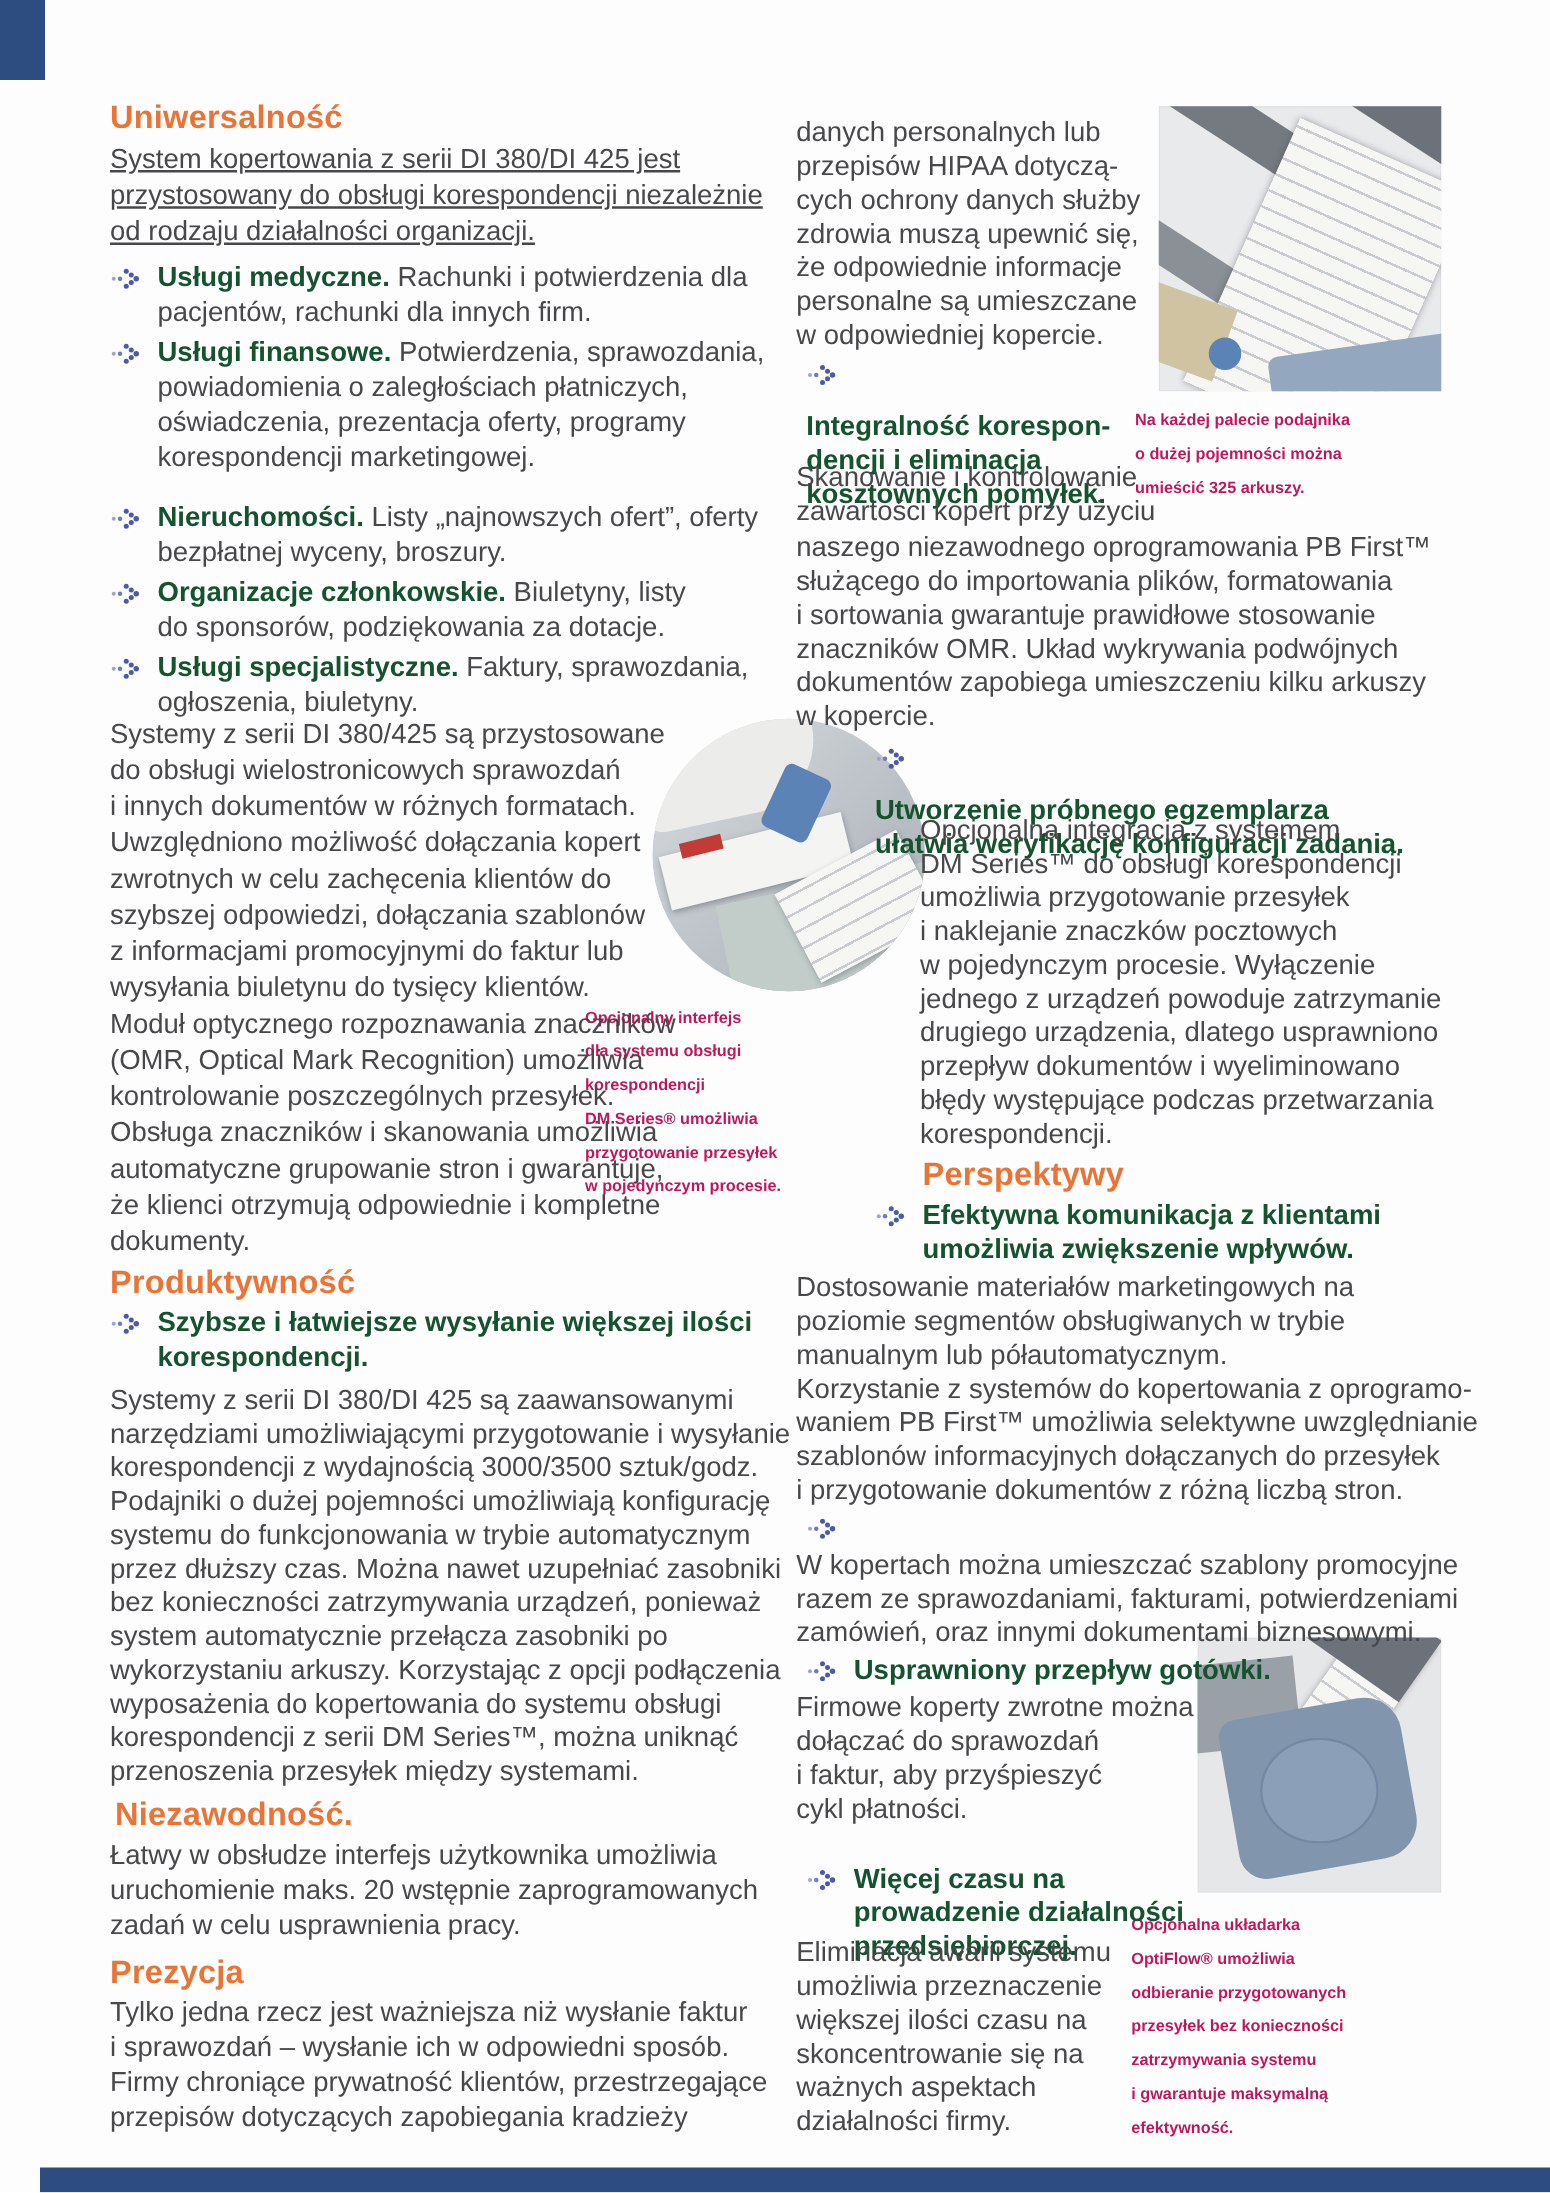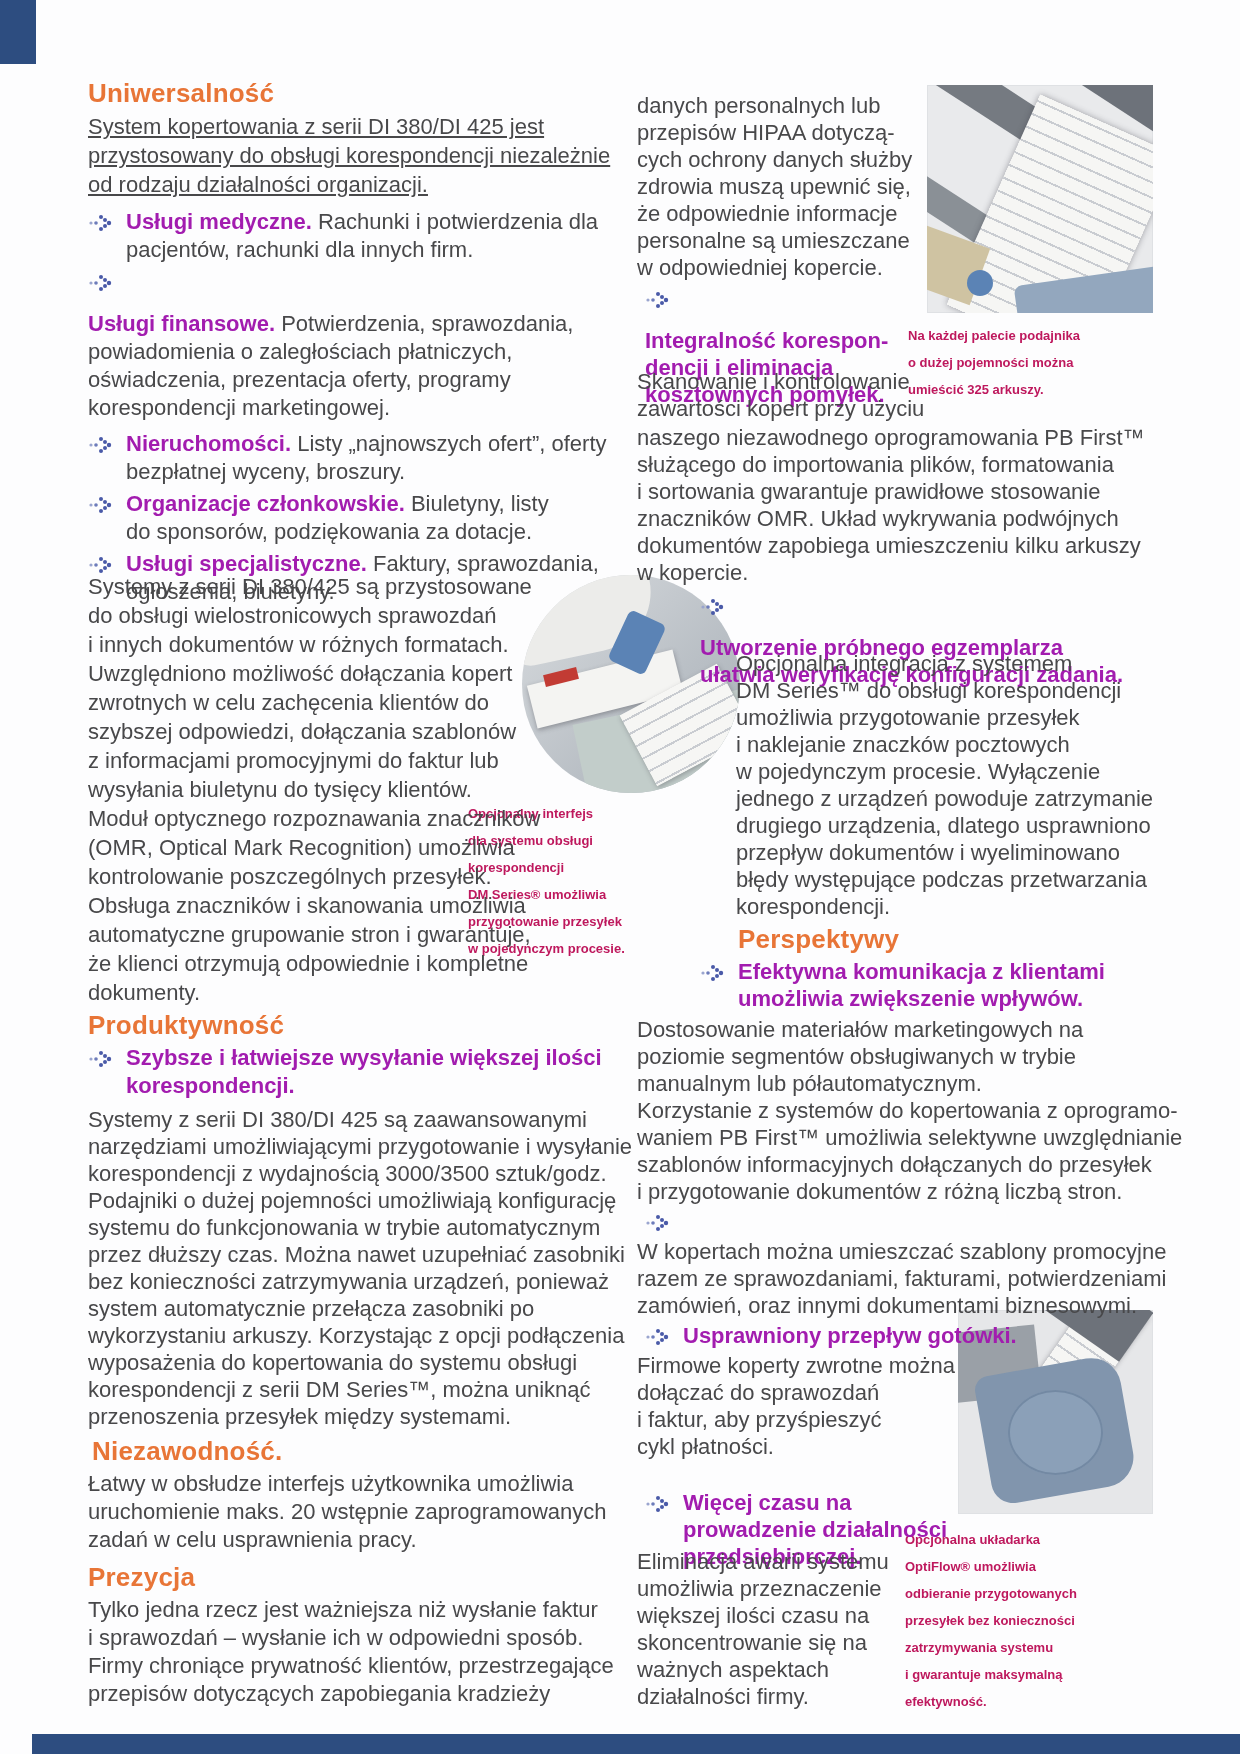--- a/index.html
+++ b/index.html
@@ -5,21 +5,21 @@
   html,body{margin:0;padding:0;background:#ffffff;}
   .page{
     position:relative;width:1240px;height:1754px;margin:0 auto;
     background:#fdfdfe;overflow:hidden;
     font-family:"Liberation Sans",sans-serif;color:#48484a;
   }
   .abs{position:absolute;}
   .h-orange{color:#e87537;font-weight:bold;font-size:26px;letter-spacing:.2px;}
   .body-text{font-size:22px;white-space:pre-line;}
   .lh27{line-height:27px;} .lh28{line-height:28px;} .lh29{line-height:29px;}
-  .navy{color:#a21caf;font-weight:bold;}
+  .navy{color:#14532d;font-weight:bold;}
   .bullet{display:flex;gap:8px;align-items:flex-start;}
   .bullet .icon{flex:0 0 30px;padding-top:4px;}
   .bullet .btxt{flex:1;}
   .caption{color:#be185d;font-weight:bold;font-size:13px;line-height:27px;
            text-align:left;white-space:pre-line;}
   .photo{background:#e9eaec;overflow:hidden;box-shadow:0 0 0 1px #dfe1e4 inset;}
   .photo .shape{position:absolute;}
   .circle-photo{border-radius:50%;box-shadow:none;}
   .corner-bar{background:#2d4d80;}
   .bottom-bar{background:#2d4d80;}
@@ -92,21 +92,21 @@
               <circle cx="13" cy="5" r="2"></circle>
               <circle cx="17" cy="8" r="2"></circle>
               <circle cx="21" cy="11" r="2.2"></circle>
               <circle cx="17" cy="14" r="2"></circle>
               <circle cx="13" cy="17" r="2"></circle>
             </g>
           </svg></span>
       <div class="btxt body-text lh28"><span class="navy">Usługi medyczne.</span><span> Rachunki i potwierdzenia dla
 pacjentów, rachunki dla innych firm.</span></div>
     </div>
-    <div class="bullet" style="margin-bottom:8px;flex-direction:column;">
+    <div class="bullet" style="margin-bottom:20px;">
       <span class="icon"><svg width="30" height="22" viewBox="0 0 30 22">
             <g fill="#4a5aa8">
               <circle cx="3" cy="11" r="1.6" fill="#9aa5cf"></circle>
               <circle cx="8" cy="11" r="1.8" fill="#6d7cba"></circle>
               <circle cx="13" cy="5" r="2"></circle>
               <circle cx="17" cy="8" r="2"></circle>
               <circle cx="21" cy="11" r="2.2"></circle>
               <circle cx="17" cy="14" r="2"></circle>
               <circle cx="13" cy="17" r="2"></circle>
             </g>

